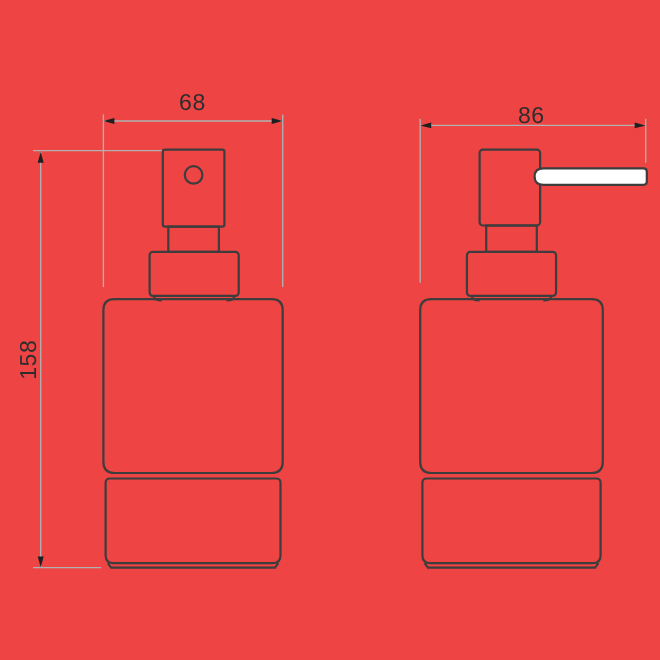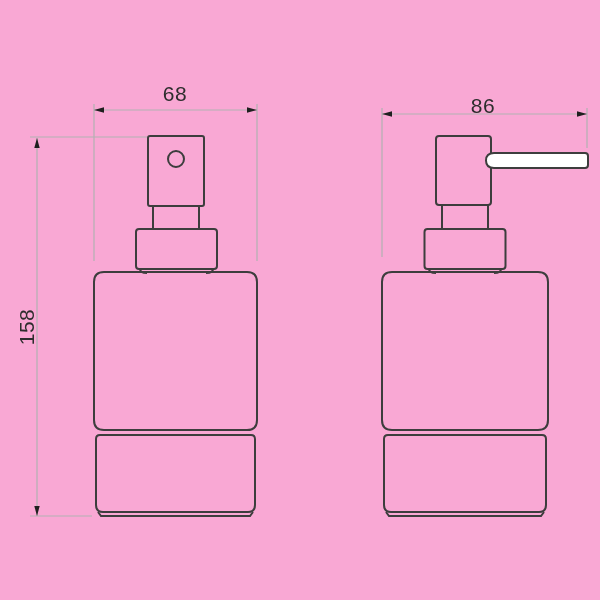--- a/index.html
+++ b/index.html
@@ -4,21 +4,21 @@
 <style>
   html, body {
     margin: 0;
     padding: 0;
     background: #ffffff;
   }
   .stage {
     position: relative;
     width: 600px;
     height: 600px;
-    background: #f9a8d4;
+    background: #ef4444;
     overflow: hidden;
     font-family: "Liberation Sans", sans-serif;
   }
   .stage svg {
     position: absolute;
     left: 0;
     top: 0;
   }
   .dim-label {
     position: absolute;

